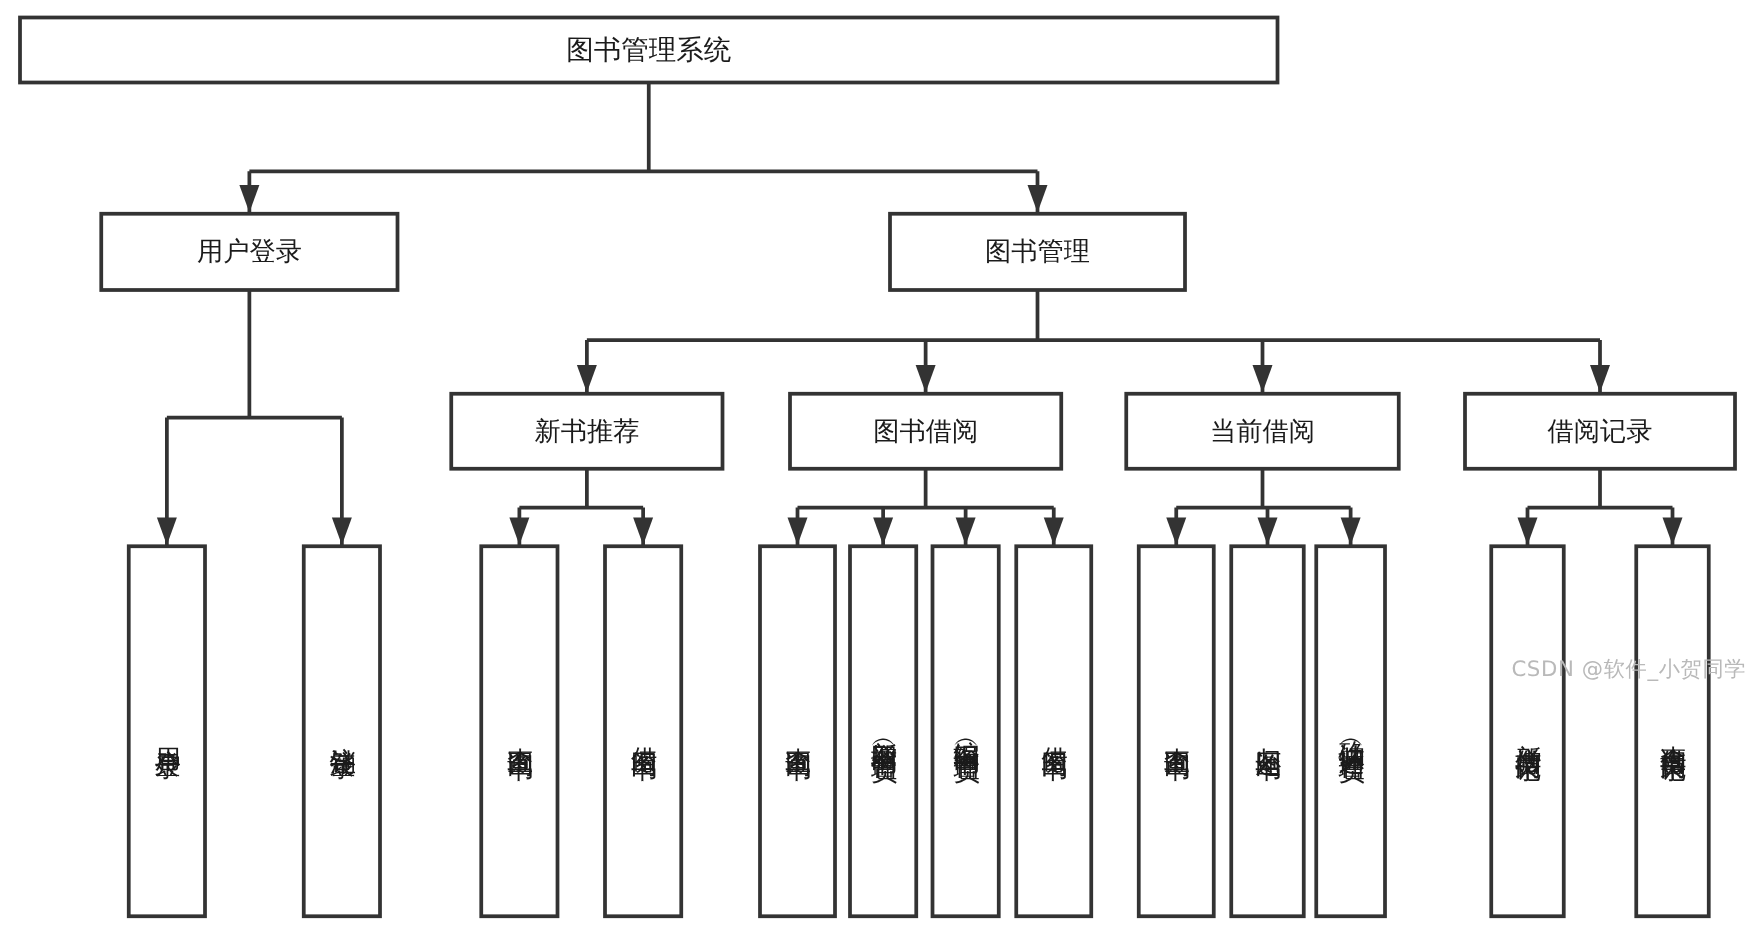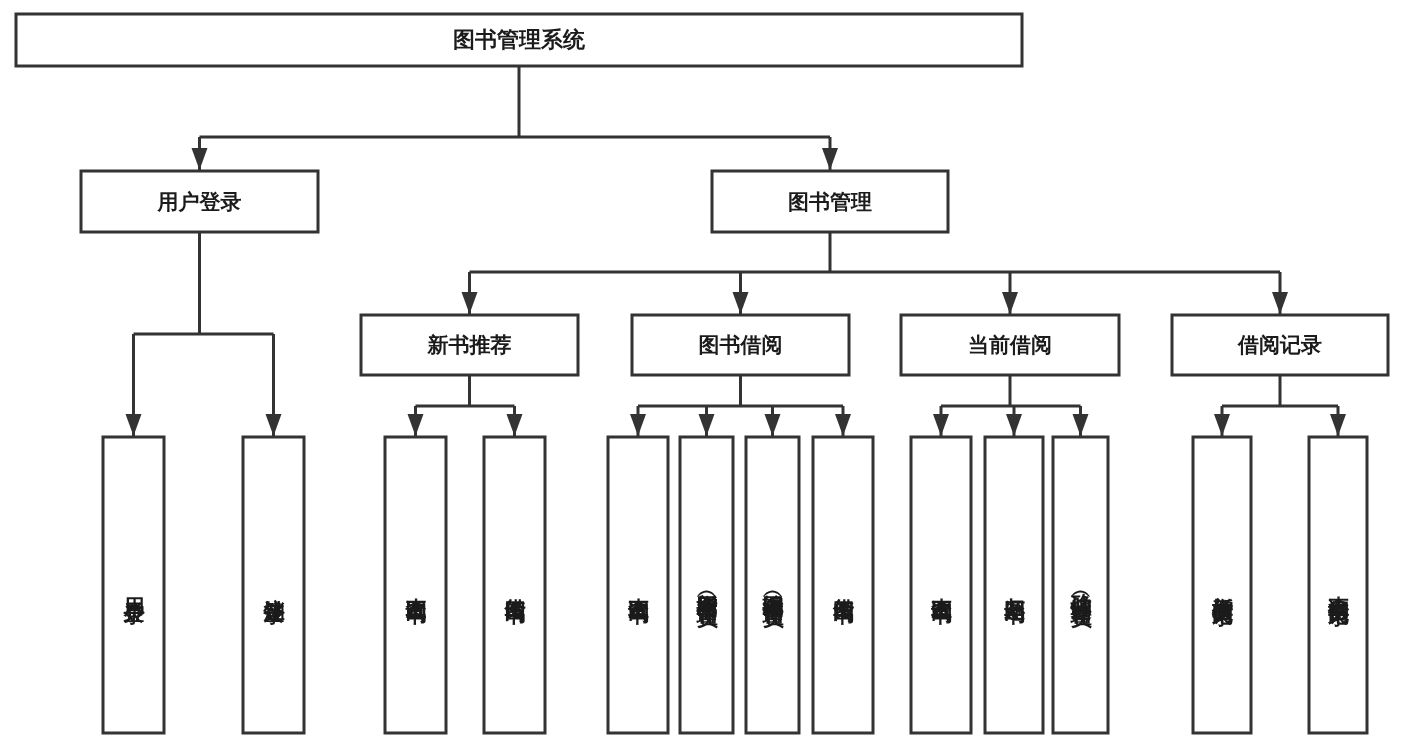--- a/index.html
+++ b/index.html
@@ -11,21 +11,20 @@
     width: 1405px;
     height: 747px;
     font-family: "DejaVu Sans", "Liberation Sans", sans-serif;
     overflow: hidden;
     position: relative;
   }
   #diagram-root {
     position: relative;
     width: 1405px;
     height: 553px;
-    font-weight: bold;
   }
   svg#tree-svg {
     position: absolute;
     top: 0;
     left: 0;
     width: 1405px;
     height: 747px;
     display: block;
   }
   .node-box {
@@ -210,13 +209,14 @@
         <span class="leaf-label">确认归还（管理员）</span>
       </div>
       <div class="leaf-label-wrap" style="left: 1193px; top: 437px; width: 58px; height: 296px;">
         <span class="leaf-label">新增借阅记录</span>
       </div>
       <div class="leaf-label-wrap" style="left: 1309px; top: 437px; width: 58px; height: 296px;">
         <span class="leaf-label">查询借阅记录</span>
       </div>
     </div>
 
+  <div class="watermark">CSDN @软件_小贺同学</div>
 </div>
 
 </body></html>

